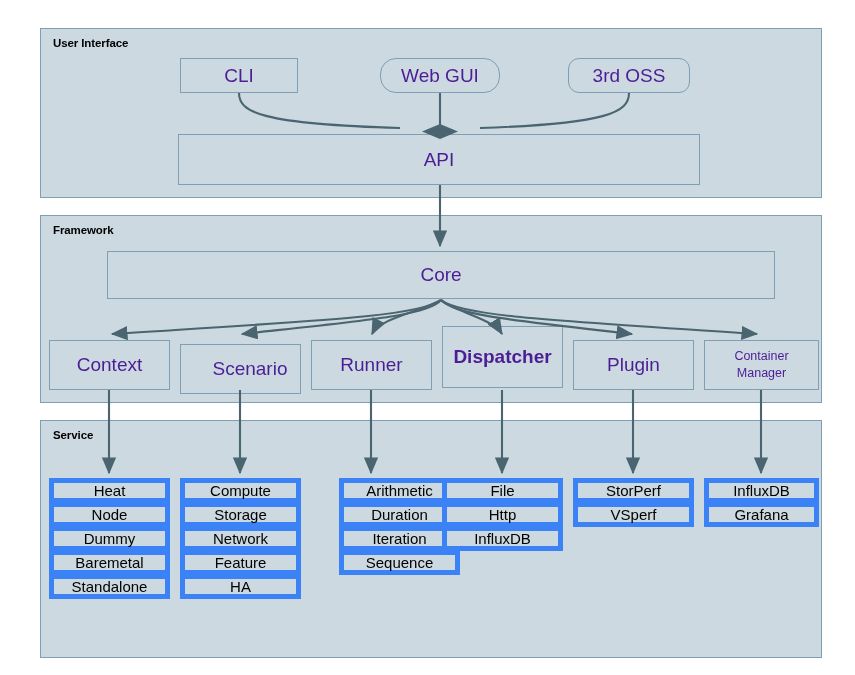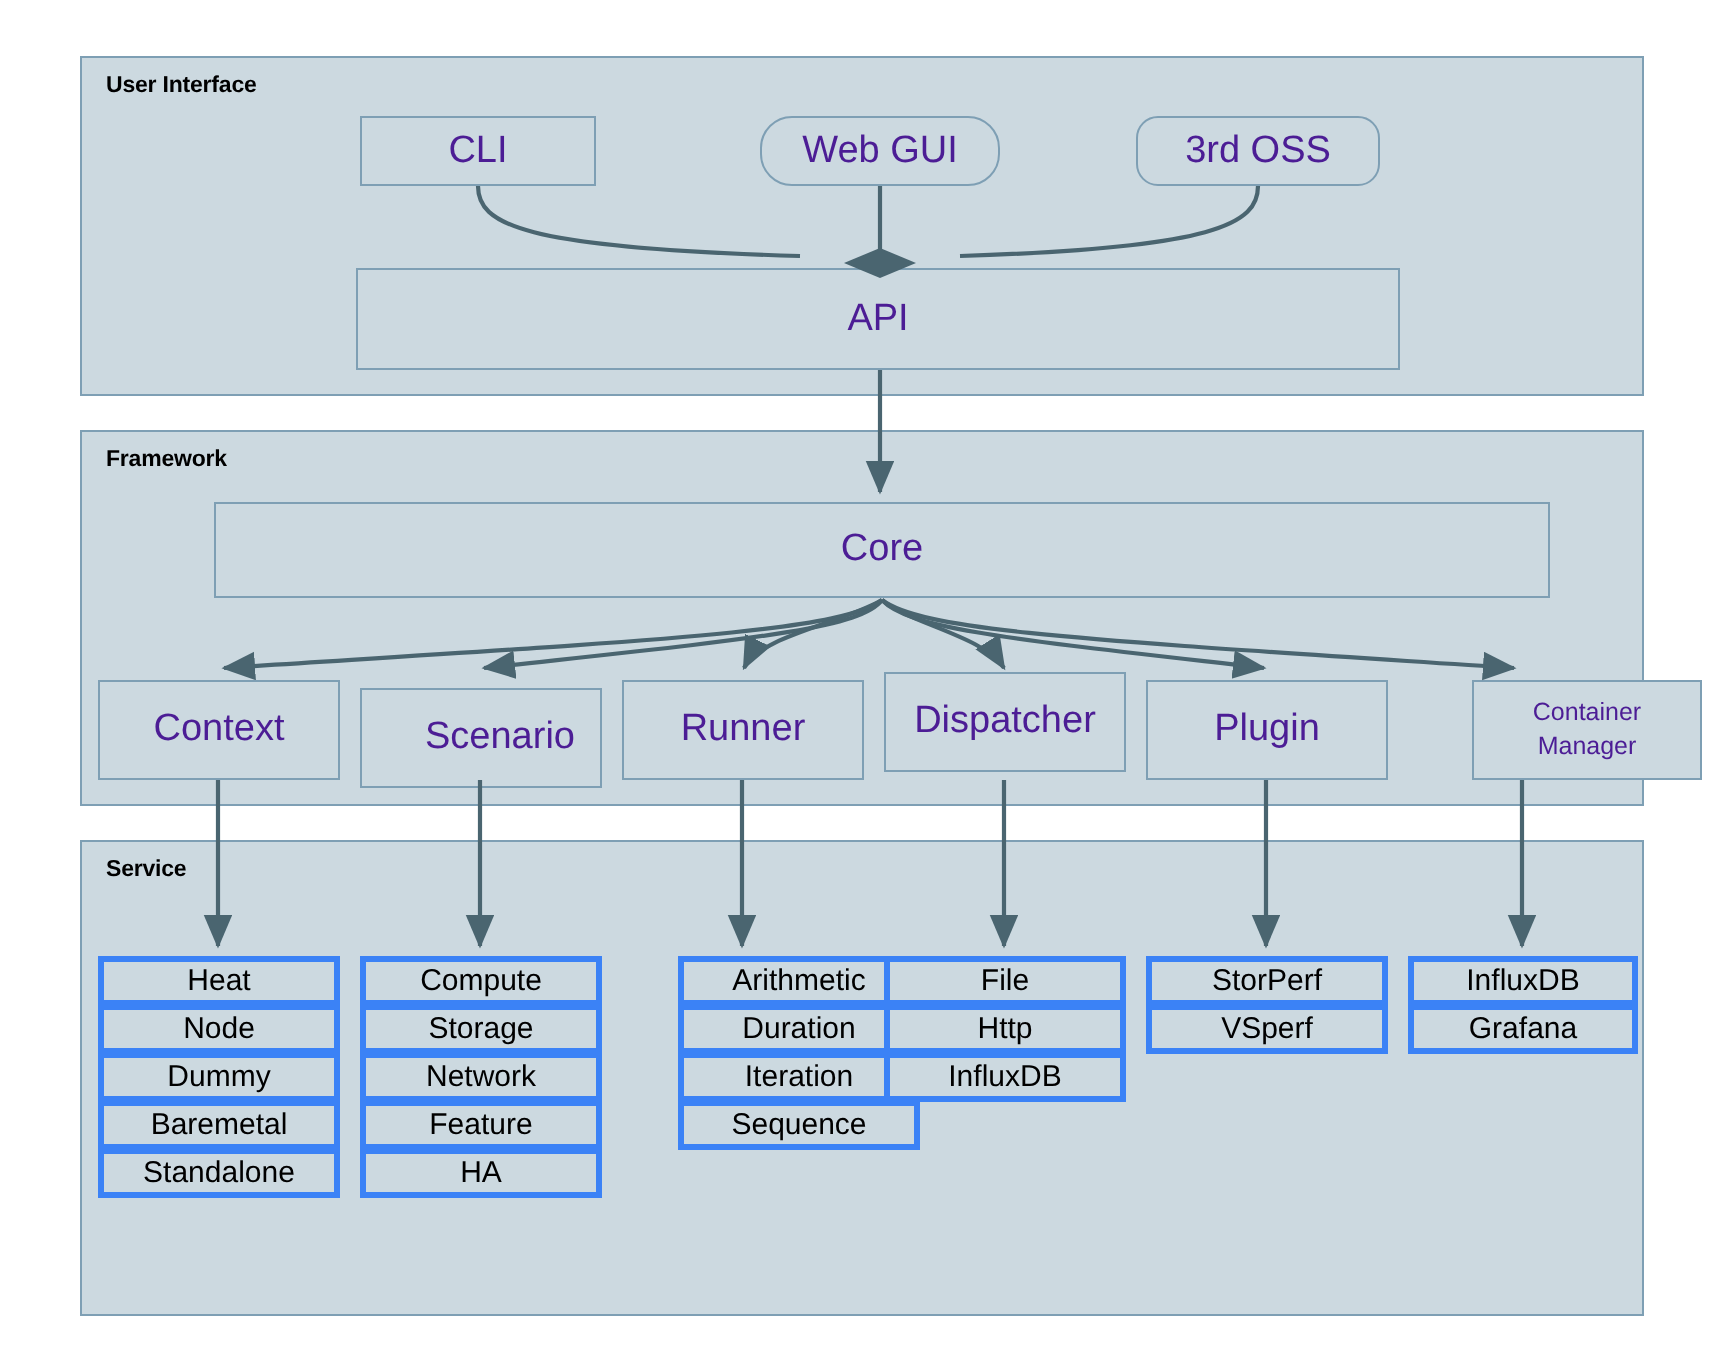--- a/index.html
+++ b/index.html
@@ -59,21 +59,21 @@
     font-size: 12.5px;
     line-height: 17px;
     flex-direction: column;
   }
   .svcgroup {
     position: absolute;
     z-index: 3;
   }
   .svcrow {
     background: #ccd9e0;
-    border: 3px solid #3b82f6;
+    border: 5px solid #3b82f6;
     box-sizing: border-box;
     height: 25px;
     display: flex;
     align-items: center;
     justify-content: center;
     font-size: 15px;
     color: #000000;
     margin-top: -1px;
   }
   .svcrow:first-child { margin-top: 0; }
@@ -116,29 +116,29 @@
   </div>
 
   <div class="node" style="left:180px; top:344px; width:121px; height:50px;padding-left:19px;">
     <span>Scenario</span>
   </div>
 
   <div class="node" style="left:311px; top:340px; width:121px; height:50px;">
     <span>Runner</span>
   </div>
 
-  <div class="node" style="left:442px; top:336px; width:121px; height:50px;">
+  <div class="node" style="left:442px; top:326px; width:121px; height:62px;font-weight:bold;">
     <span>Dispatcher</span>
   </div>
 
   <div class="node" style="left:573px; top:340px; width:121px; height:50px;">
     <span>Plugin</span>
   </div>
 
-  <div class="node small" style="left:704px; top:340px; width:115px; height:50px;margin-left:32px;">
+  <div class="node small" style="left:704px; top:340px; width:115px; height:50px;">
     <span>Container</span>
     <span>Manager</span>
   </div>
 
   <div class="layer" style="left:40px; top:420px; width:782px; height:238px;">
     <div class="layer-title">Service</div>
   </div>
 
   <div class="svcgroup" style="left:49px; top:478px; width:121px;">
     <div class="svcrow">Heat</div>

